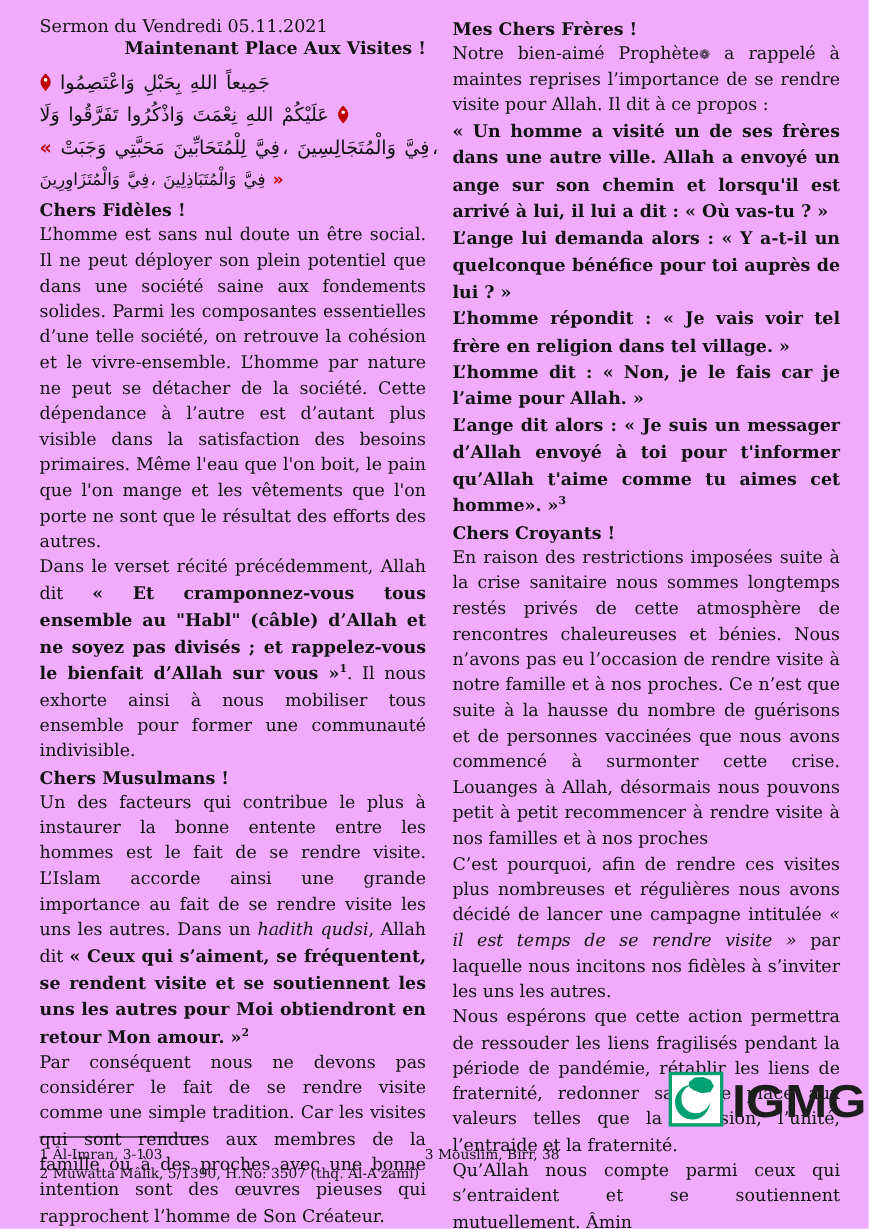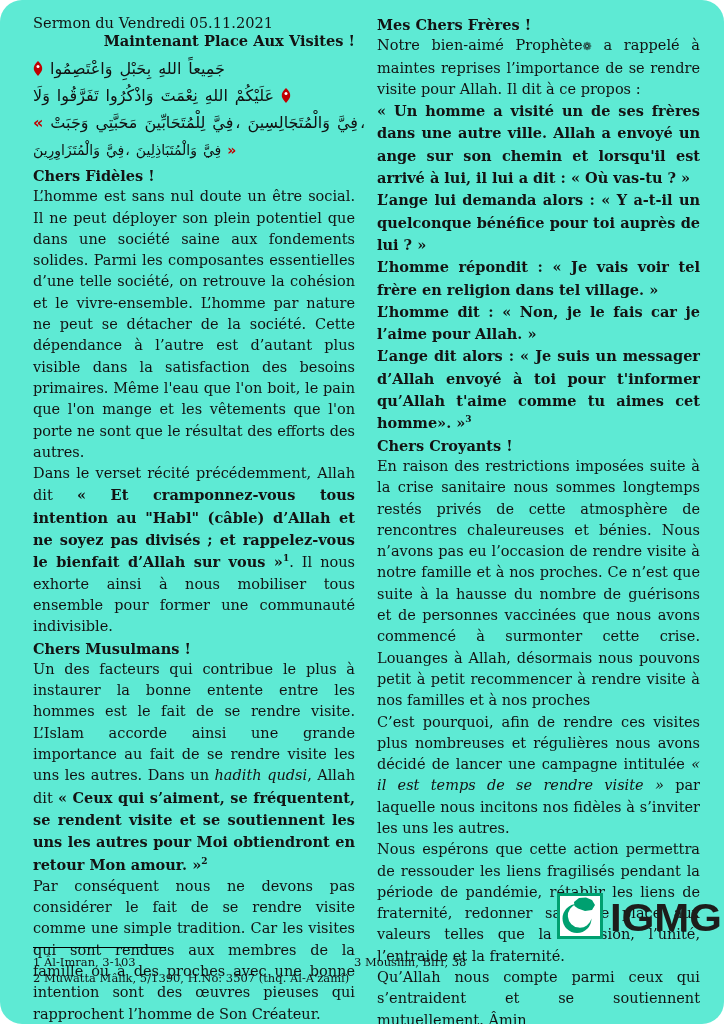--- a/index.html
+++ b/index.html
@@ -1,17 +1,17 @@
 <!DOCTYPE html>
 <html style="--accent-red: #c00000;"><head>
 <meta charset="utf-8">
 <style>
   html,body{margin:0;padding:0;background:#ffffff;}
-  .page{position:relative;width:724px;height:1024px;background:#5eead4;overflow:hidden;
-        font-family:"DejaVu Serif",serif;color:#131313;border-radius:22px;}
+  .page{position:relative;width:724px;height:1024px;background:#f0abfc;overflow:hidden;
+        font-family:"DejaVu Serif",serif;color:#131313;}
   .col{position:absolute;top:14px;}
   .col-left{left:33px;width:322px;}
   .col-right{left:377px;width:323px;}
   .hdr1{font-size:14.6px;line-height:18px;}
   .hdr2{font-size:14.6px;line-height:18px;font-weight:bold;text-align:right;}
   .arabic-block{margin-top:5px;margin-bottom:2px;}
   .arabic-line{display:flex;align-items:center;gap:7px;height:27px;
                font-family:"DejaVu Sans",sans-serif;font-size:16px;direction:ltr;color:#111;}
   .arabic-line:nth-child(4),.arabic-line:nth-child(5){font-size:14px;gap:6px;}
   .aword{direction:rtl;unicode-bidi:isolate;white-space:nowrap;}
@@ -85,21 +85,21 @@
           <span class="aword" dir="rtl">فِيَّ</span>
           <span class="pct">،</span>
           <span class="aword" dir="rtl">وَالْمُتَبَاذِلِينَ</span>
           <span class="aword" dir="rtl">فِيَّ</span>
           <span class="redq">»</span>
         </div>
       </div>
     <div>
         <div class="heading"><span>Chers Fidèles !</span></div>
         <p class="para"><span>L’homme est sans nul doute un être social. Il ne peut déployer son plein potentiel que dans une société saine aux fondements solides. Parmi les composantes essentielles d’une telle société, on retrouve la cohésion et le vivre-ensemble. L’homme par nature ne peut se détacher de la société. Cette dépendance à l’autre est d’autant plus visible dans la satisfaction des besoins primaires. Même l'eau que l'on boit, le pain que l'on mange et les vêtements que l'on porte ne sont que le résultat des efforts des autres.</span></p>
-        <p class="para"><span>Dans le verset récité précédemment, Allah dit </span><span class="b">« Et cramponnez-vous tous intention au "Habl" (câble) d’Allah et ne soyez pas divisés ; et rappelez-vous le bienfait d’Allah sur vous »</span><sup class="b">1</sup><span>. Il nous exhorte ainsi à nous mobiliser tous ensemble pour former une communauté indivisible.</span></p>
+        <p class="para"><span>Dans le verset récité précédemment, Allah dit </span><span class="b">« Et cramponnez-vous tous ensemble au "Habl" (câble) d’Allah et ne soyez pas divisés ; et rappelez-vous le bienfait d’Allah sur vous »</span><sup class="b">1</sup><span>. Il nous exhorte ainsi à nous mobiliser tous ensemble pour former une communauté indivisible.</span></p>
         <div class="heading"><span>Chers Musulmans !</span></div>
         <p class="para"><span>Un des facteurs qui contribue le plus à instaurer la bonne entente entre les hommes est le fait de se rendre visite. L’Islam accorde ainsi une grande importance au fait de se rendre visite les uns les autres. Dans un </span><span class="i">hadith qudsi</span><span>, Allah dit </span><span class="b">« Ceux qui s’aiment, se fréquentent, se rendent visite et se soutiennent les uns les autres pour Moi obtiendront en retour Mon amour. »</span><sup class="b">2</sup></p>
         <p class="para"><span>Par conséquent nous ne devons pas considérer le fait de se rendre visite comme une simple tradition. Car les visites qui sont rendues aux membres de la famille ou à des proches avec une bonne intention sont des œuvres pieuses qui rapprochent l’homme de Son Créateur.</span></p>
       </div>
   </div>
 
   <div class="col col-right">
     <div>
         <div class="heading"><span>Mes Chers Frères !</span></div>
         <p class="para"><span>Notre bien-aimé Prophète</span><span class="sym">❁</span><span>   a rappelé à maintes reprises l’importance de se rendre visite pour Allah. Il dit à ce propos :</span></p>

